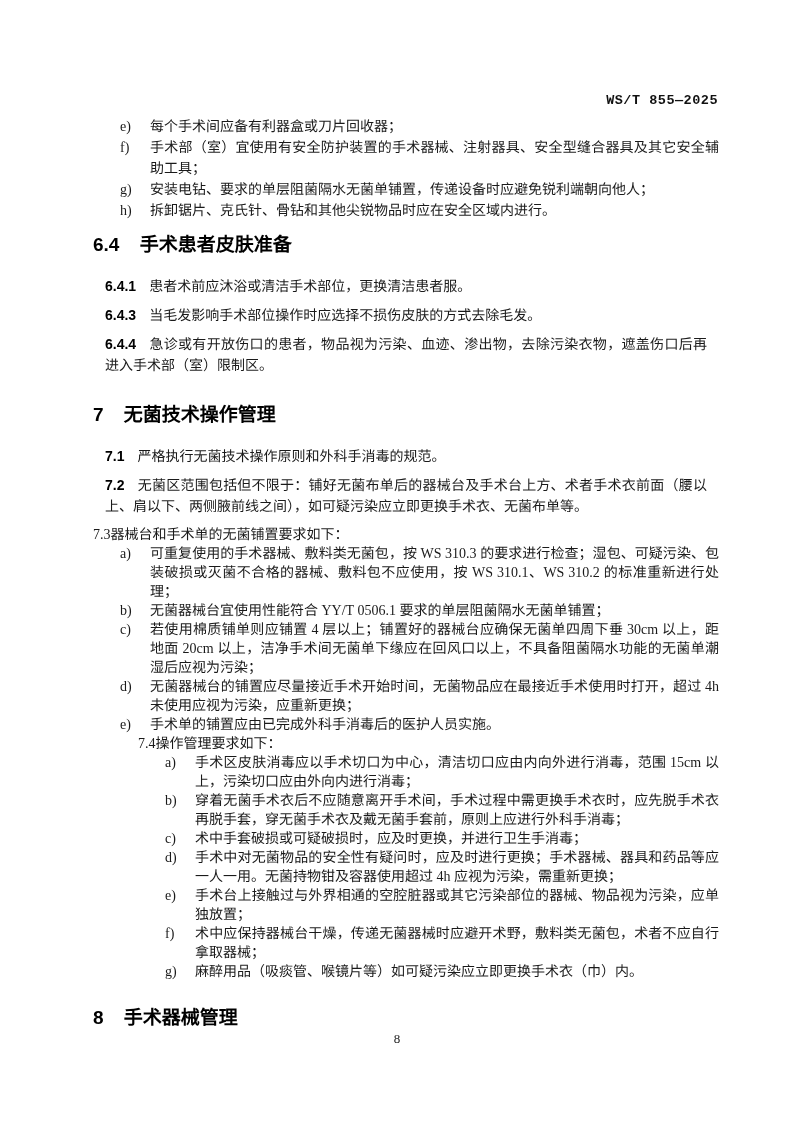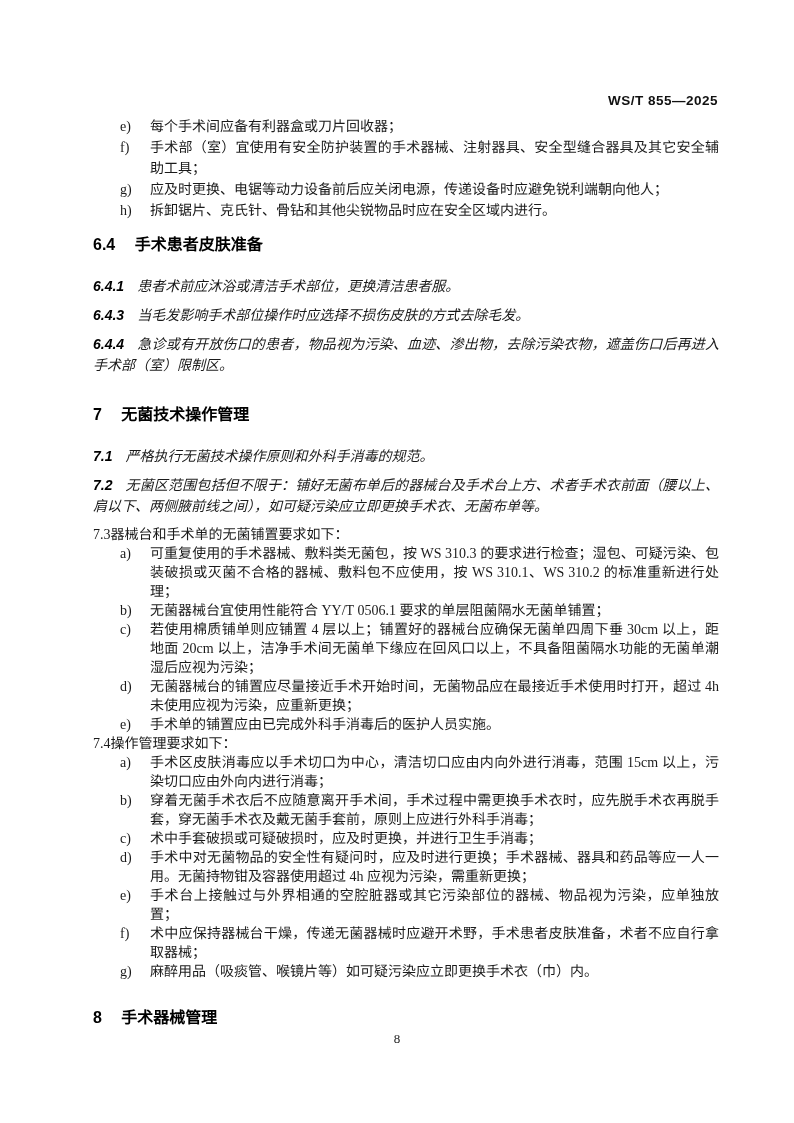--- a/index.html
+++ b/index.html
@@ -11,56 +11,56 @@
     overflow: hidden;
     font-family: "Liberation Serif", "DejaVu Serif", serif;
     color: #1a1a1a;
     font-size: 14px;
     line-height: 21px;
   }
   .doc-header {
     position: absolute;
     top: 90px;
     right: 76px;
-    font-family: Liberation Sans, sans-serif;
+    font-family: Liberation Mono, monospace;
     font-weight: bold;
     font-size: 13.5px;
     letter-spacing: 0.5px;
     color: #111;
   }
   .content {
     position: absolute;
     top: 116px;
     left: 93px;
     width: 626px;
   }
   .alpha-list { margin: 0; padding: 0; }
   .alpha-list .li { display: flex; margin: 0; }
   .li-label { flex: 0 0 30px; margin-left: 27px; }
   .li-text { flex: 1; text-align: justify; }
   .tight { line-height: 19px; }
-  .clause { margin: 8px 0; text-align: justify; font-style: italic; }
+  .clause { margin: 8px 12px; text-align: justify; }
   .clause .num,
   .h-num {
     font-family: "Liberation Sans", "DejaVu Sans", sans-serif;
     font-weight: bold;
     color: #000;
   }
   .clause .num { margin-right: 13px; }
   .heading {
     font-family: "Liberation Sans", "DejaVu Sans", sans-serif;
     font-weight: bold;
-    font-size: 16px;
+    font-size: 19px;
     color: #000;
     margin: 13px 0 21px 0;
   }
   .heading .h-num { margin-right: 15px; }
   .clause-lead { margin: 0; text-align: justify; }
   .block-7-3 { }
-  .block-7-4 { margin-top: 0; }
+  .block-7-4 { margin-top: 0; margin-left: 45px; }
   .heading-7 { margin-top: 28px; }
   .heading-8 { margin-top: 26px; margin-bottom: 0; }
   .page-footer {
     position: absolute;
     top: 1028px;
     left: 0;
     width: 100%;
     text-align: center;
     font-size: 13px;
     color: #1a1a1a;
@@ -79,21 +79,21 @@
       <div class="li">
         <span class="li-label">e)</span>
         <span class="li-text">每个手术间应备有利器盒或刀片回收器；</span>
       </div>
       <div class="li">
         <span class="li-label">f)</span>
         <span class="li-text">手术部（室）宜使用有安全防护装置的手术器械、注射器具、安全型缝合器具及其它安全辅助工具；</span>
       </div>
       <div class="li">
         <span class="li-label">g)</span>
-        <span class="li-text">应及时更换、电锯等动力设备前后应关闭电源，传递设备时应避免锐利端朝向他人；</span>
+        <span class="li-text">安装电钻、要求的单层阻菌隔水无菌单铺置，传递设备时应避免锐利端朝向他人；</span>
       </div>
       <div class="li">
         <span class="li-label">h)</span>
         <span class="li-text">拆卸锯片、克氏针、骨钻和其他尖锐物品时应在安全区域内进行。</span>
       </div>
     </div>
 
     <h2 class="heading">
       <span class="h-num">6.4</span>
       <span class="h-title">手术患者皮肤准备</span>
@@ -169,21 +169,21 @@
         <div class="li">
           <span class="li-label">d)</span>
           <span class="li-text">手术中对无菌物品的安全性有疑问时，应及时进行更换；手术器械、器具和药品等应一人一用。无菌持物钳及容器使用超过 4h 应视为污染，需重新更换；</span>
         </div>
         <div class="li">
           <span class="li-label">e)</span>
           <span class="li-text">手术台上接触过与外界相通的空腔脏器或其它污染部位的器械、物品视为污染，应单独放置；</span>
         </div>
         <div class="li">
           <span class="li-label">f)</span>
-          <span class="li-text">术中应保持器械台干燥，传递无菌器械时应避开术野，手术患者皮肤准备，术者不应自行拿取器械；</span>
+          <span class="li-text">术中应保持器械台干燥，传递无菌器械时应避开术野，敷料类无菌包，术者不应自行拿取器械；</span>
         </div>
         <div class="li">
           <span class="li-label">g)</span>
           <span class="li-text">麻醉用品（吸痰管、喉镜片等）如可疑污染应立即更换手术衣（巾）内。</span>
         </div>
       </div>
     </div>
 
     <h2 class="heading heading-8">
       <span class="h-num">8</span>

